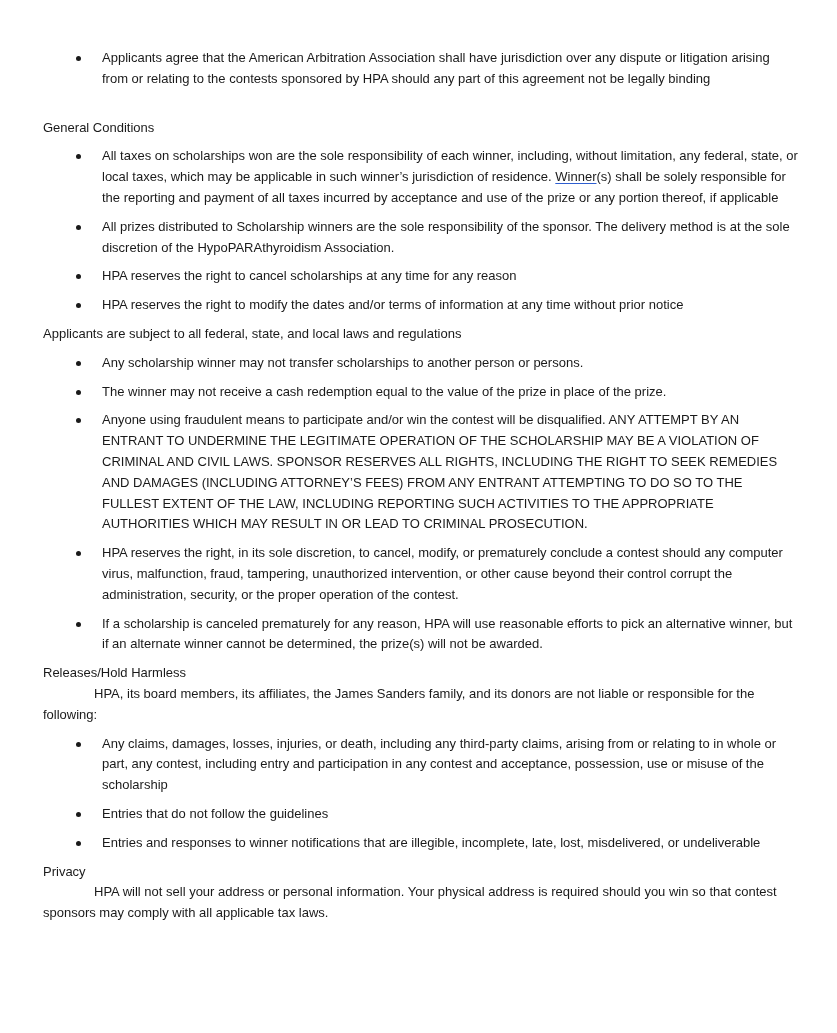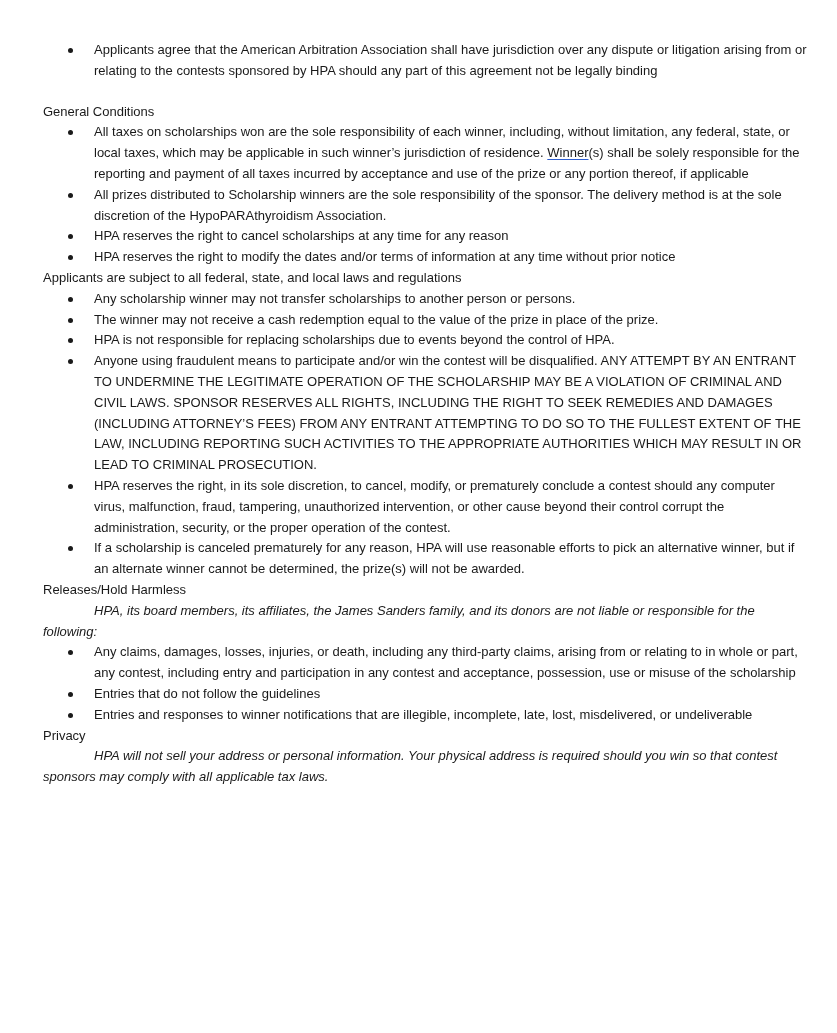--- a/index.html
+++ b/index.html
@@ -7,26 +7,26 @@
     width: 837px; height: 1033px; overflow: hidden;
     font-family: "Liberation Sans", sans-serif;
     font-size: 13px; color: #1a1a1a;
   }
   .page { position: relative; padding: 40px 30px 0 43px; }
   .blk { line-height: 20.8px; }
   .heading { font-weight: normal; margin: 0; }
   .plain { margin: 0; }
   .gap { height: 20px; }
   ul.bullets { list-style: none; margin: 0; padding: 0; }
-  ul.bullets li { position: relative; padding-left: 51px; margin: 0; }
+  ul.bullets li { position: relative; padding-left: 51px; margin: 8px; }
   ul.bullets li .dot {
     position: absolute; left: 25px; top: 8px;
     width: 5px; height: 5px; border-radius: 50%; background: #1a1a1a;
   }
-  .indent-para { text-indent: 51px; margin: 0; font-style: italic; }
+  .indent-para { text-indent: 51px; margin: 0; }
   .uline { text-decoration: underline; text-decoration-color: #2f5fd0; text-underline-offset: 2px; }
   .squiggle { text-decoration: underline wavy #d8231f; text-underline-offset: 2px; }
 </style>
 </head>
 <body>
 
 <div class="page blk">
 
   <ul class="bullets">
     <li><span class="dot"></span><span>Applicants agree that the American Arbitration Association shall have jurisdiction over any dispute or litigation arising from or relating to the contests sponsored by HPA should any part of this agreement not be legally binding</span></li>
@@ -41,21 +41,20 @@
     <li><span class="dot"></span><span>All prizes distributed to Scholarship winners are the sole responsibility of the sponsor. The delivery method is at the sole discretion of the HypoPARAthyroidism Association.</span></li>
     <li><span class="dot"></span><span>HPA reserves the right to cancel scholarships at any time for any reason</span></li>
     <li><span class="dot"></span><span>HPA reserves the right to modify the dates and/or terms of information at any time without prior notice</span></li>
   </ul>
 
   <p class="plain">Applicants are subject to all federal, state, and local laws and regulations</p>
 
   <ul class="bullets">
     <li><span class="dot"></span><span>Any scholarship winner may not transfer scholarships to another person or persons.</span></li>
     <li><span class="dot"></span><span>The winner may not receive a cash redemption equal to the value of the prize in place of the prize.</span></li>
-    <li><span class="dot"></span><span>HPA is not responsible for replacing scholarships due to events beyond the control of HPA.</span></li>
     <li><span class="dot"></span><span>Anyone using fraudulent means to participate and/or win the contest will be disqualified. ANY ATTEMPT BY AN ENTRANT TO UNDERMINE THE LEGITIMATE OPERATION OF THE SCHOLARSHIP MAY BE A VIOLATION OF CRIMINAL AND CIVIL LAWS. SPONSOR RESERVES ALL RIGHTS, INCLUDING THE RIGHT TO SEEK REMEDIES AND DAMAGES (INCLUDING ATTORNEY’S FEES) FROM ANY ENTRANT ATTEMPTING TO DO SO TO THE FULLEST EXTENT OF THE LAW, INCLUDING REPORTING SUCH ACTIVITIES TO THE APPROPRIATE AUTHORITIES WHICH MAY RESULT IN OR LEAD TO CRIMINAL PROSECUTION.</span></li>
     <li><span class="dot"></span><span>HPA reserves the right, in its sole discretion, to cancel, modify, or prematurely conclude a contest should any computer virus, malfunction, fraud, tampering, unauthorized intervention, or other cause beyond their control corrupt the administration, security, or the proper operation of the contest.</span></li>
     <li><span class="dot"></span><span>If a scholarship is canceled prematurely for any reason, HPA will use reasonable efforts to pick an alternative winner, but if an alternate winner cannot be determined, the prize(s) will not be awarded.</span></li>
   </ul>
 
   <p class="heading">Releases/Hold Harmless</p>
   <p class="indent-para">HPA, its board members, its affiliates, the James Sanders family, and its donors are not liable or responsible for the following:</p>
 
   <ul class="bullets">
     <li><span class="dot"></span><span>Any claims, damages, losses, injuries, or death, including any third-party claims, arising from or relating to in whole or part, any contest, including entry and participation in any contest and acceptance, possession, use or misuse of the scholarship</span></li>

